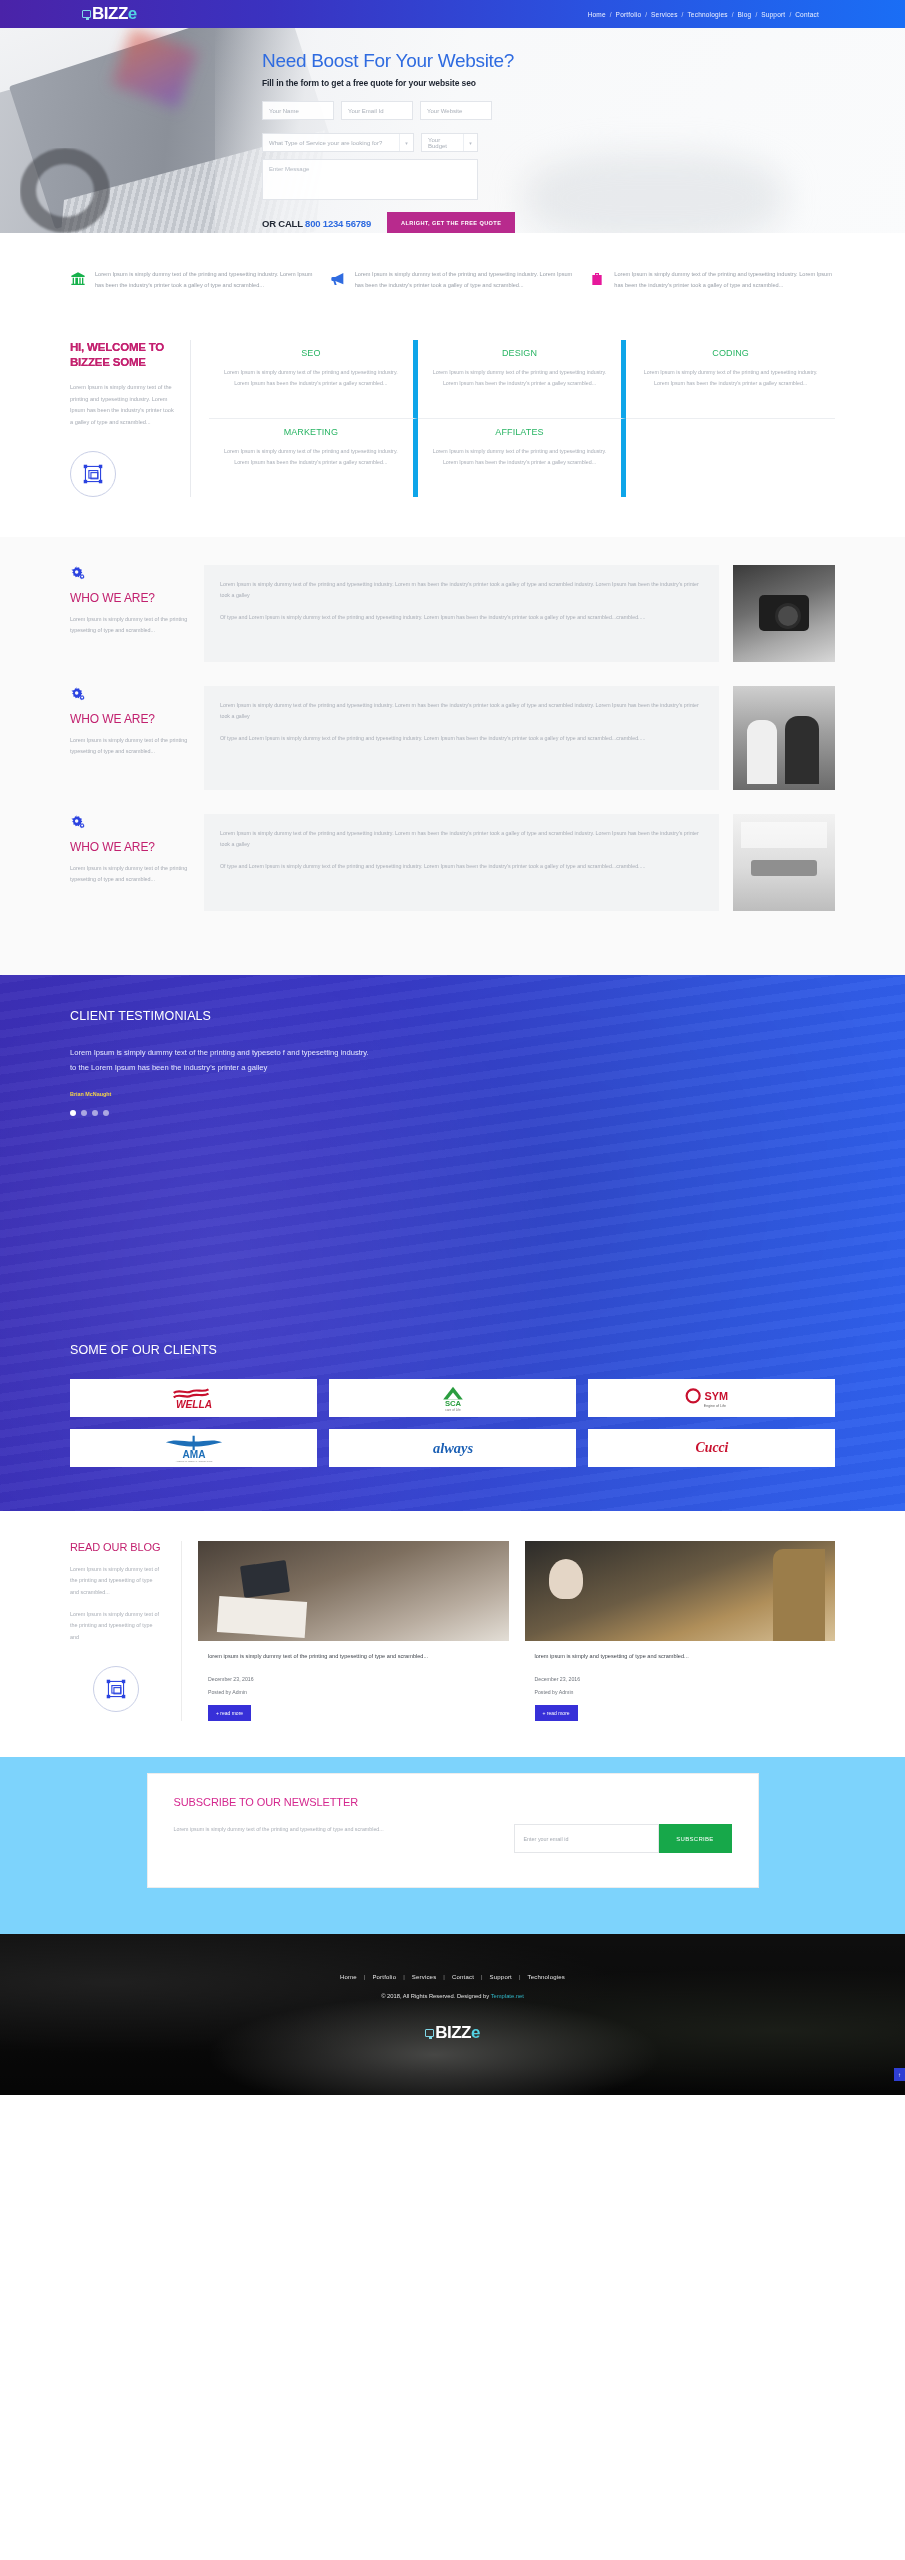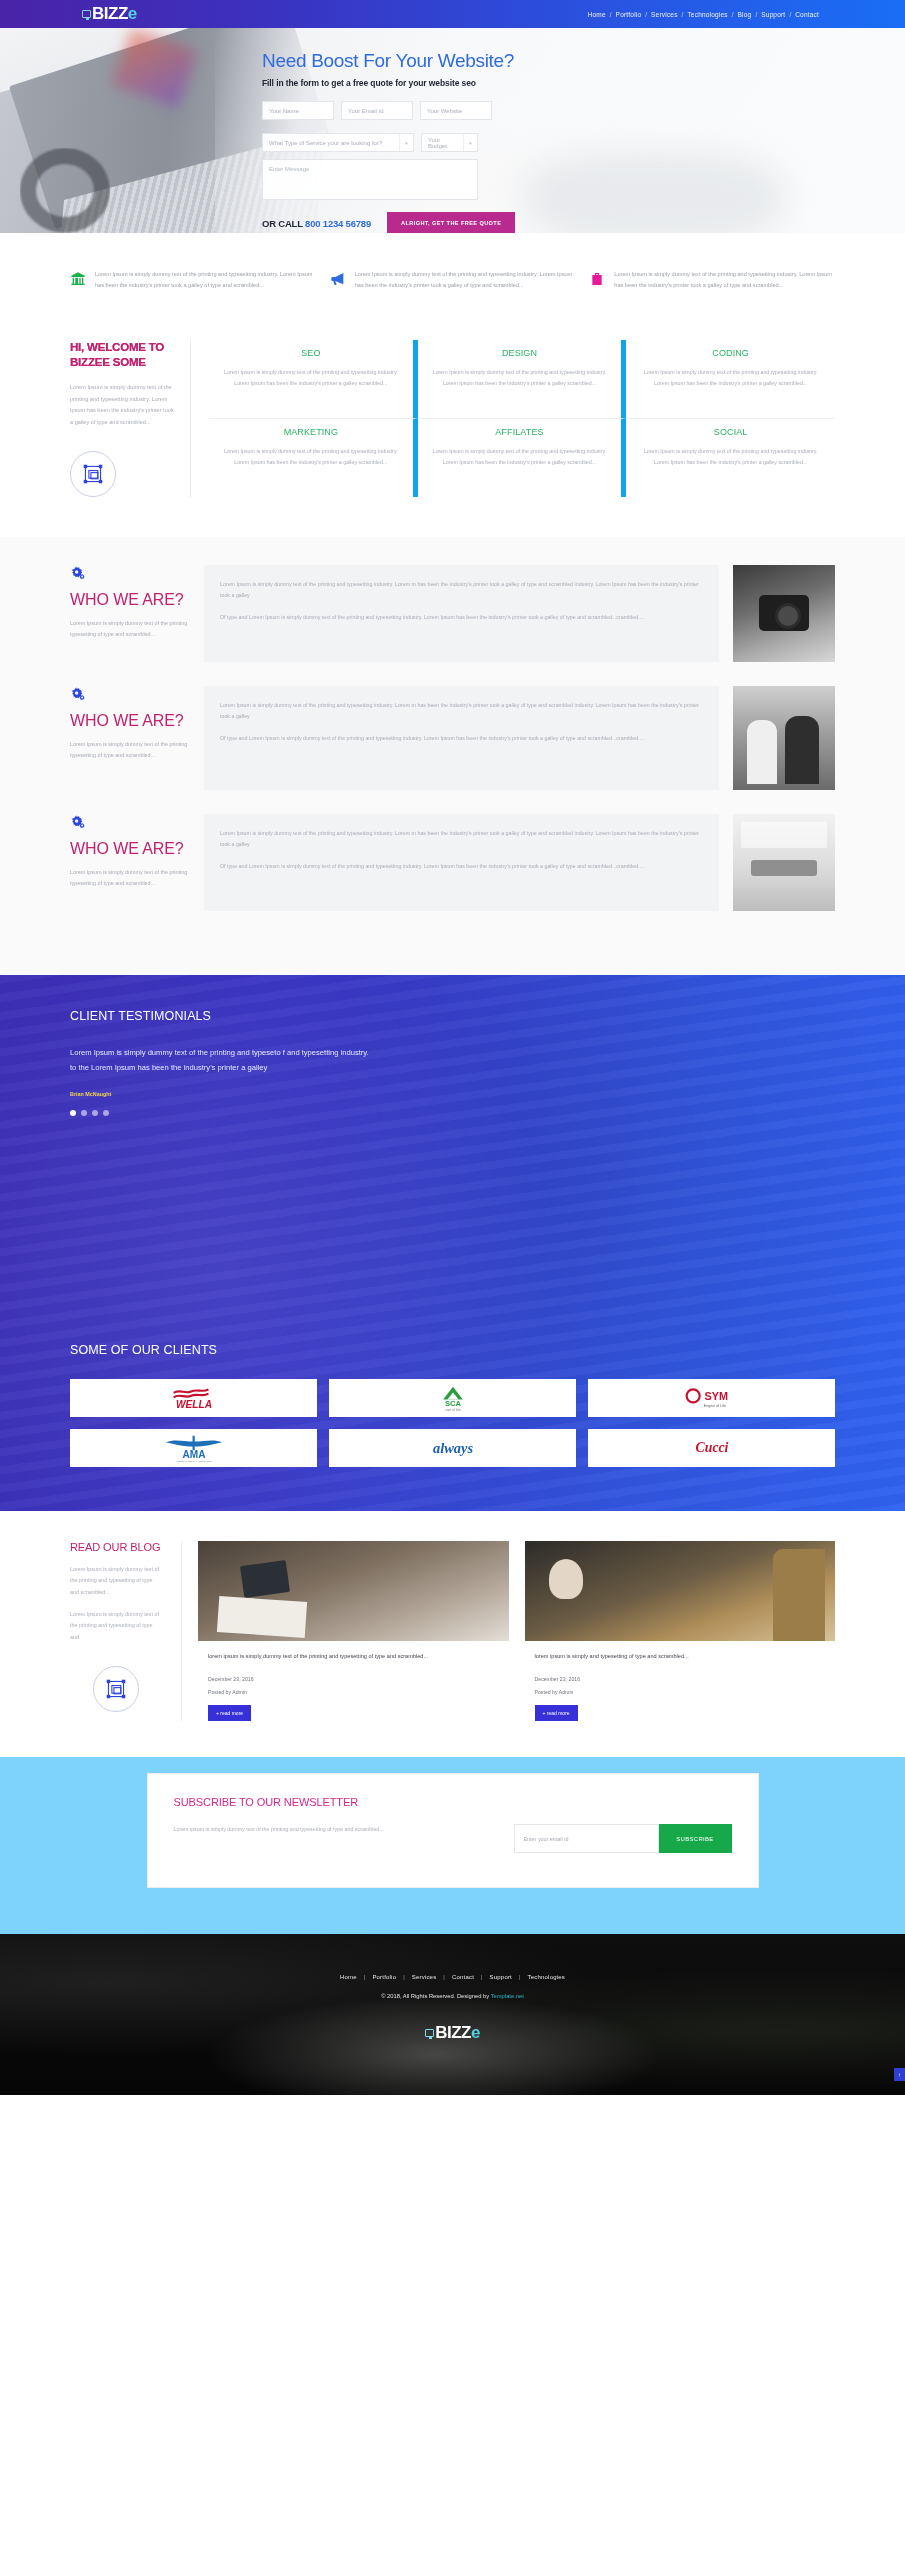--- a/index.html
+++ b/index.html
@@ -138,21 +138,21 @@
   .svc.b-r { border-right: 5px solid #0ea5e9; }
   .svc.b-b { border-bottom: 1px solid #eceef1; }
   .svc h3 { font-size: 9px; font-weight: 400; color: #28b463; letter-spacing: .1px; }
   .svc p { margin-top: 9px; font-size: 5.3px; line-height: 2.1; color: #a8adb6; }
 
   
   .who-wrap { background: #fafafa; padding: 28px 70px 40px 70px; }
   .who { display: flex; gap: 14px; margin-bottom: 24px; align-items: flex-start; }
   .who-left { width: 120px; flex: 0 0 120px; }
   .gear-icon { width: 16px; height: 16px; margin-bottom: 10px; }
-  .who-title { font-size: 16px; color: #c2216f; font-weight: 400; letter-spacing: -.1px; }
+  .who-title { font-size: 12px; color: #c2216f; font-weight: 400; letter-spacing: -.1px; }
   .who-copy { margin-top: 9px; font-size: 5.4px; line-height: 2.05; color: #a6abb4; }
   .who-body {
     flex: 1; background: #f2f3f4; padding: 14px 16px; min-height: 97px;
     font-size: 5.3px; line-height: 2.1; color: #a8adb6;
   }
   .who-body p + p { margin-top: 11px; }
   .who-img { width: 102px; flex: 0 0 102px; height: 97px; filter: grayscale(1); position: relative; overflow: hidden; background:#8d8d8d; }
   .who.w2 .who-body { min-height: 104px; }
   .who.w2 .who-img { height: 104px; }
   .who.w3 .who-body { min-height: 97px; }
@@ -389,24 +389,20 @@
         <p>Lorem Ipsum is simply dummy text of the printing and typesetting industry. Lorem Ipsum has been the industry's printer a galley scrambled...</p>
       </div>
       <div class="svc b-r">
         <h3>MARKETING</h3>
         <p>Lorem Ipsum is simply dummy text of the printing and typesetting industry. Lorem Ipsum has been the industry's printer a galley scrambled...</p>
       </div>
       <div class="svc b-r">
         <h3>AFFILATES</h3>
         <p>Lorem Ipsum is simply dummy text of the printing and typesetting industry. Lorem Ipsum has been the industry's printer a galley scrambled...</p>
       </div>
-      <div class="svc">
-        <h3>SOCIAL</h3>
-        <p>Lorem Ipsum is simply dummy text of the printing and typesetting industry. Lorem Ipsum has been the industry's printer a galley scrambled...</p>
-      </div>
     </div>
   </div>
 
   <div class="who-wrap">
 
     <div class="who w1">
       <div class="who-left">
         <div class="gear-icon">
           <svg viewBox="0 0 24 24" width="16" height="16">
             <path fill="#2b43e0" d="M10 1.5 11 4l2.6-.6.9 2.5L18 7l-1.3 2.3 1.8 2-2 1.8.4 2.6-2.6.3-1.1 2.4-2.3-1.2-2.3 1.2-1.1-2.4-2.6-.3.4-2.6-2-1.8 1.8-2L2.2 7l4.5-1.1.9-2.5L10 4z"></path>

